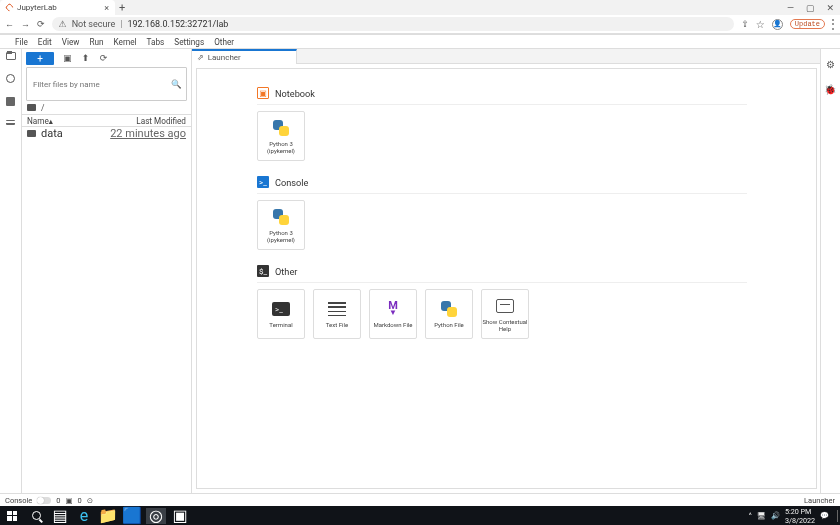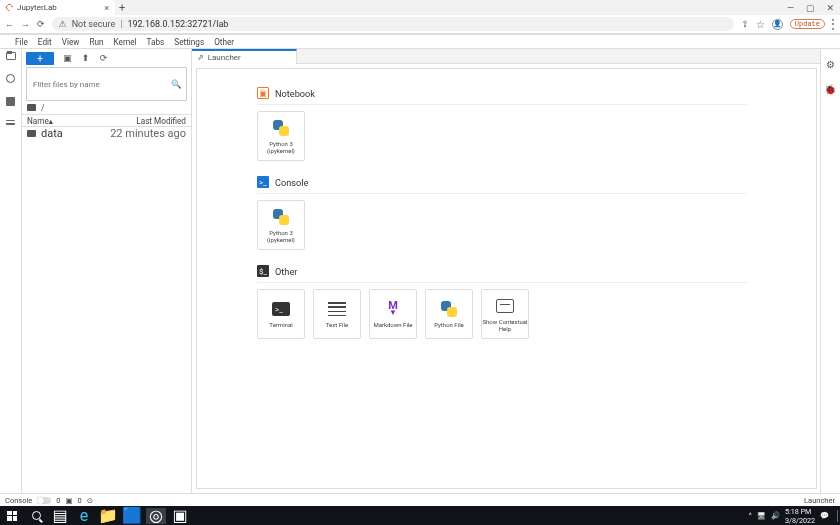--- a/index.html
+++ b/index.html
@@ -46,21 +46,21 @@
 
   .crumb     { height:13px; display:flex; align-items:center; gap:5px; padding:0 5px; font-size:8.5px; color:#555; }
   .crumb .fld{ width:9px; height:7px; background:#555; border-radius:1px; }
 
   .fh        { height:13px; border-top:1px solid #ddd; border-bottom:1px solid #ddd; display:flex; font-size:8.2px; color:#444; align-items:center; padding:0 5px; }
   .fh .name  { flex:1; display:flex; gap:0; }
   .fh .mod   { }
 
   .filerow   { height:13px; display:flex; align-items:center; padding:0 5px; font-size:11px; color:#333; gap:5px; }
   .filerow .fld { width:9px; height:7px; background:#555; border-radius:1px; }
-  .filerow .when { margin-left:auto; color:#666; }
+  .filerow .when { margin-left:auto; color:#666;text-decoration:underline; }
 
   
   .main      { flex:1; display:flex; flex-direction:column; }
   .tabs      { height:15px; display:flex; align-items:stretch; background:#f3f3f3; border-bottom:1px solid #ddd; }
   .maintab   { width:105px; height:15px; background:#fff; border-top:2px solid #1976d2; display:flex; align-items:center; padding:0 5px; gap:4px; font-size:8px; color:#555; border-right:1px solid #ddd; }
   .maintab .lgo { font-size:8px; color:#666; }
 
   .launcher  { flex:1; border:1px solid #ddd; margin:4px; margin-right:3px; overflow:auto; background:#fff; display:flex; flex-direction:column; align-items:flex-start; padding-left:60px; padding-top:18px; }
   .section h { display:flex; align-items:center; gap:6px; font-size:9.2px; color:#333; font-weight:normal; padding-bottom:5px; }
   .sqicon    { width:12px; height:12px; display:flex; align-items:center; justify-content:center; font-size:8px; border-radius:1px; }
@@ -340,21 +340,21 @@
       <div class="tbtn">📁</div>
       <div class="tbtn">🟦</div>
       <div class="tbtn active">◎</div>
       <div class="tbtn">▣</div>
     </div>
     <div class="tray">
       <span>^</span>
       <span>🖥</span>
       <span>🔊</span>
       <span>
-        <div>5:18 PM</div>
+        <div>5:20 PM</div>
         <div>3/8/2022</div>
       </span>
       <span>💬</span>
       <span class="vline"></span>
     </div>
   </div>
 
 </div>
 
 </body></html>

